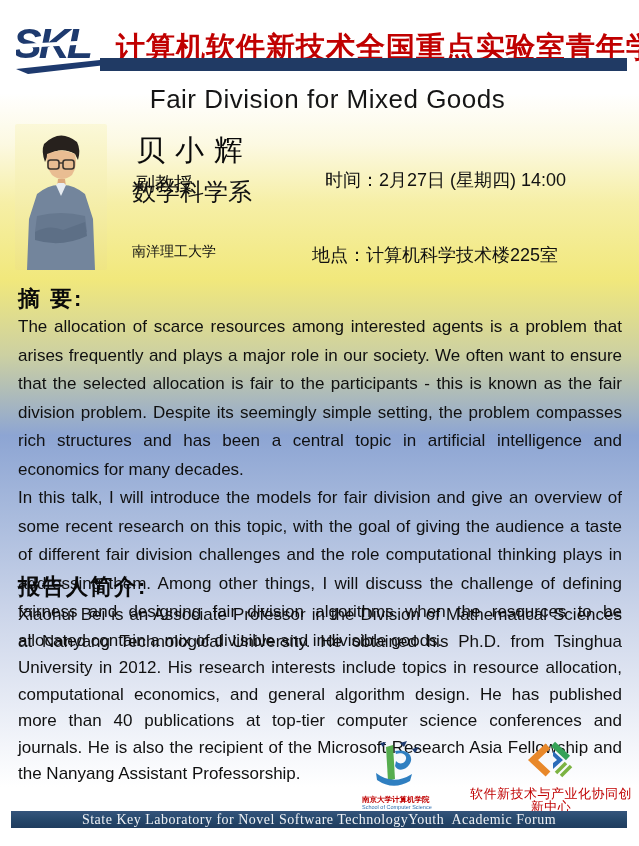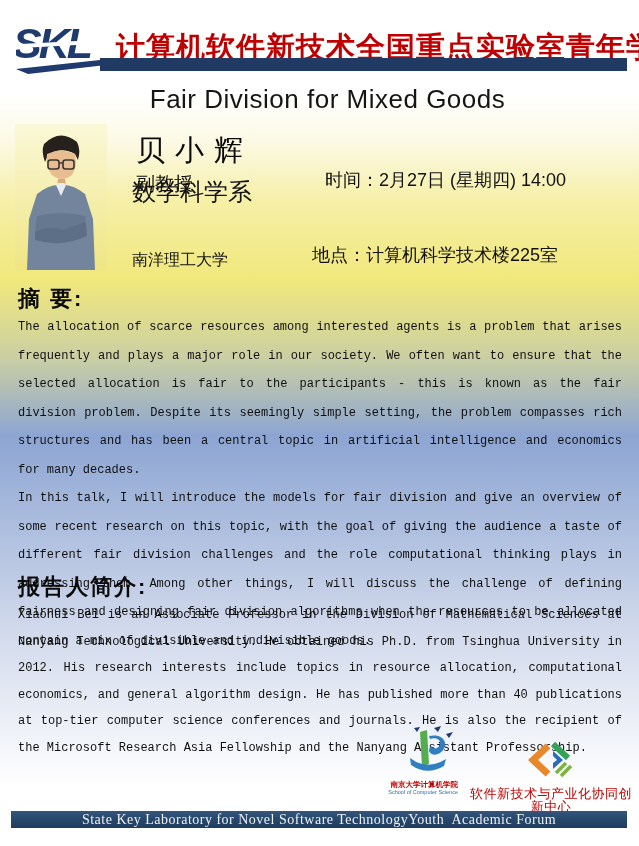--- a/index.html
+++ b/index.html
@@ -23,36 +23,36 @@
   .talk-title{
     position:absolute;left:0;top:84px;width:100%;text-align:center;
     font-size:26px;color:#151515;letter-spacing:0.5px;padding-left:8px;
   }
   
   .photo{position:absolute;left:15px;top:124px;}
   .speaker-name-row{position:absolute;left:132px;top:131px;display:flex;align-items:baseline;flex-direction:column;}
   .speaker-name{font-family:"DejaVu Serif",serif;font-size:29px;letter-spacing:10px;color:#0a0a0a;}
   .speaker-title{font-size:19px;margin-left:4px;color:#0a0a0a;}
   .speaker-dept{position:absolute;left:132px;top:176px;font-size:24px;}
-  .speaker-univ{position:absolute;left:132px;top:243px;font-size:16px;margin-top:7px;}
+  .speaker-univ{position:absolute;left:132px;top:243px;font-size:14px;}
   .event-time{position:absolute;left:312px;top:168px;font-size:18px;margin-left:13px;}
   .event-loc{position:absolute;left:312px;top:243px;font-size:18px;}
   
   .sec-heading{position:absolute;left:18px;font-size:22px;font-weight:bold;letter-spacing:2px;color:#0a0a0a;}
   .abs-heading{top:284px;text-align:center;}
   .bio-heading{top:572px;}
   .body-text{
     position:absolute;left:18px;width:604px;text-align:justify;
-    font-family:Liberation Mono, monospace;font-size:12px;color:#101010;
+    font-family:Liberation Sans, sans-serif;font-size:17px;color:#101010;
   }
   .abstract-text{top:313px;line-height:28.5px;}
   .abstract-text p{margin:0;}
   .bio-text{top:602px;line-height:26.5px;}
   
-  .nju-logo{position:absolute;left:362px;top:726px;width:96px;text-align:right;}
+  .nju-logo{position:absolute;left:362px;top:741px;width:96px;text-align:left;}
   .nju-cn{font-size:7.5px;font-weight:bold;color:#c00000;line-height:9px;}
   .nju-en{font-size:5.5px;color:#2f6fb0;line-height:7px;}
   .cic-logo{position:absolute;left:470px;top:741px;width:162px;text-align:center;}
   .cic-cn{font-size:13px;font-weight:normal;color:#c00000;line-height:13px;letter-spacing:0.5px;}
   .cic-en{font-size:4.5px;color:#8a97a6;line-height:6px;transform:scale(0.9);}
   
   .footer-bar{
     position:absolute;left:11px;top:811px;width:616px;height:17px;
     background:linear-gradient(180deg,#35557c 0%,#27496d 45%,#1f3c5e 100%);
     display:flex;align-items:center;justify-content:center;

